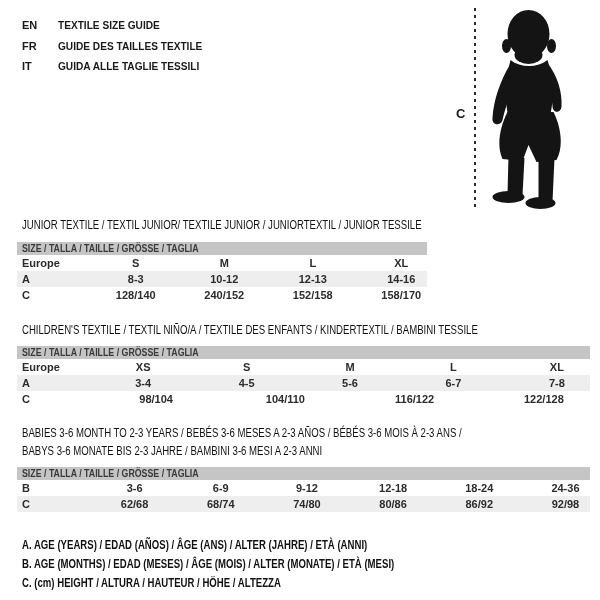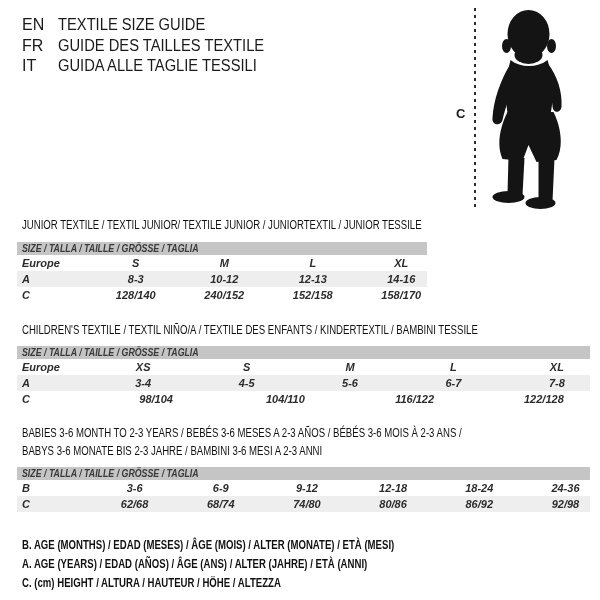--- a/index.html
+++ b/index.html
@@ -3,35 +3,35 @@
 <meta charset="utf-8">
 <style>
   html,body{margin:0;padding:0;}
   body{
     width:600px;height:600px;background:#ffffff;position:relative;overflow:hidden;
     font-family:"Liberation Sans","DejaVu Sans",sans-serif;color:#1a1a1a;
     -webkit-font-smoothing:antialiased;
   }
   
   .lang-block{position:absolute;left:22px;top:15px;}
-  .lang-row{display:flex;height:20.5px;align-items:center;font-weight:400;font-size:16px;}
+  .lang-row{display:flex;height:20.5px;align-items:center;font-weight:700;font-size:11px;}
   .lang-code{width:36px;flex:0 0 36px;}
   .lang-title{display:inline-block;transform:scaleX(0.92);transform-origin:0 50%;white-space:nowrap;}
   
   .height-line{
     position:absolute;left:474px;top:8px;width:2px;height:201px;
     background:repeating-linear-gradient(to bottom,#2b2b2b 0 3px,transparent 3px 7px);
   }
   .height-label{position:absolute;left:456px;top:106px;font-weight:700;font-size:13px;}
   .baby-svg{position:absolute;left:481px;top:8px;width:98px;height:202px;}
   
   .table-title{position:absolute;left:22px;font-weight:400;font-size:12px;color:#111;line-height:18px;}
   .cond{display:inline-block;transform:scaleX(0.8);transform-origin:0 50%;white-space:nowrap;}
   
-  .size-table{position:absolute;left:17px;font-size:11px;font-weight:700;color:#2c2c2c;font-style:italic;}
+  .size-table{position:absolute;left:17px;font-size:11px;font-weight:700;color:#2c2c2c;}
   .st-head{background:#c5c5c5;height:13px;line-height:13px;padding-left:5px;color:#3a3a3a;overflow:hidden;}
   .st-row{display:flex;height:16px;line-height:16px;gap:37px;}
   .st-row.stripe{background:#eeeeee;}
   .st-label{flex:0 0 51px;padding-left:5px;text-align:left;}
   .st-cell{flex:1;text-align:center;}
   
   .footnotes{position:absolute;left:22px;top:536px;font-weight:700;font-size:12px;color:#111;}
   .footnote-line{height:19px;line-height:19px;}
 </style>
 </head>
@@ -158,23 +158,23 @@
       <span class="st-cell">68/74</span>
       <span class="st-cell">74/80</span>
       <span class="st-cell">80/86</span>
       <span class="st-cell">86/92</span>
       <span class="st-cell">92/98</span>
     </div>
   </div>
 
   <div class="footnotes">
     <div class="footnote-line">
-      <span class="cond">B. AGE (MONTHS) / EDAD (MESES) / ÂGE (MOIS) / ALTER (MONATE) / ETÀ (MESI)</span>
+      <span class="cond">A. AGE (YEARS) / EDAD (AÑOS) / ÂGE (ANS) / ALTER (JAHRE) / ETÀ (ANNI)</span>
     </div>
     <div class="footnote-line">
-      <span class="cond">A. AGE (YEARS) / EDAD (AÑOS) / ÂGE (ANS) / ALTER (JAHRE) / ETÀ (ANNI)</span>
+      <span class="cond">B. AGE (MONTHS) / EDAD (MESES) / ÂGE (MOIS) / ALTER (MONATE) / ETÀ (MESI)</span>
     </div>
     <div class="footnote-line">
       <span class="cond">C. (cm) HEIGHT / ALTURA / HAUTEUR / HÖHE / ALTEZZA</span>
     </div>
   </div>
 
 </div>
 
 </body></html>

